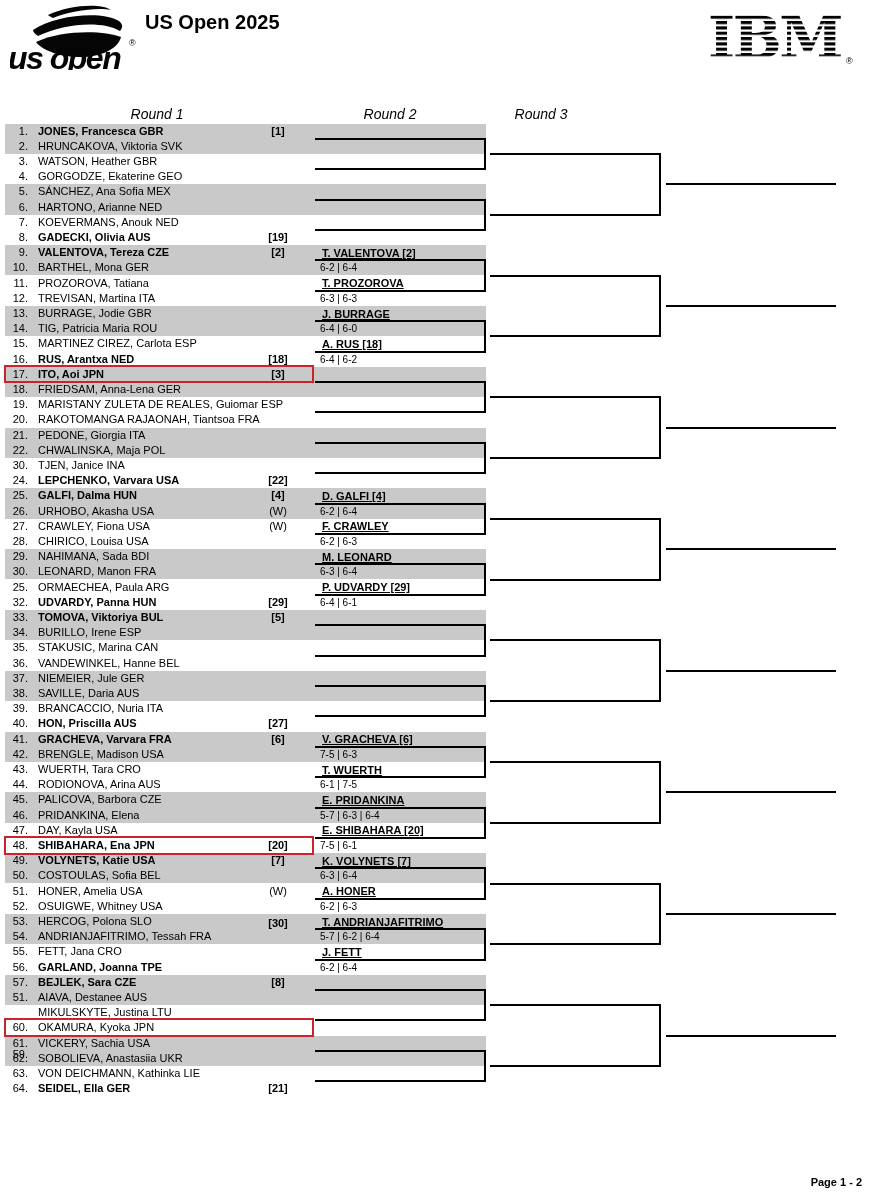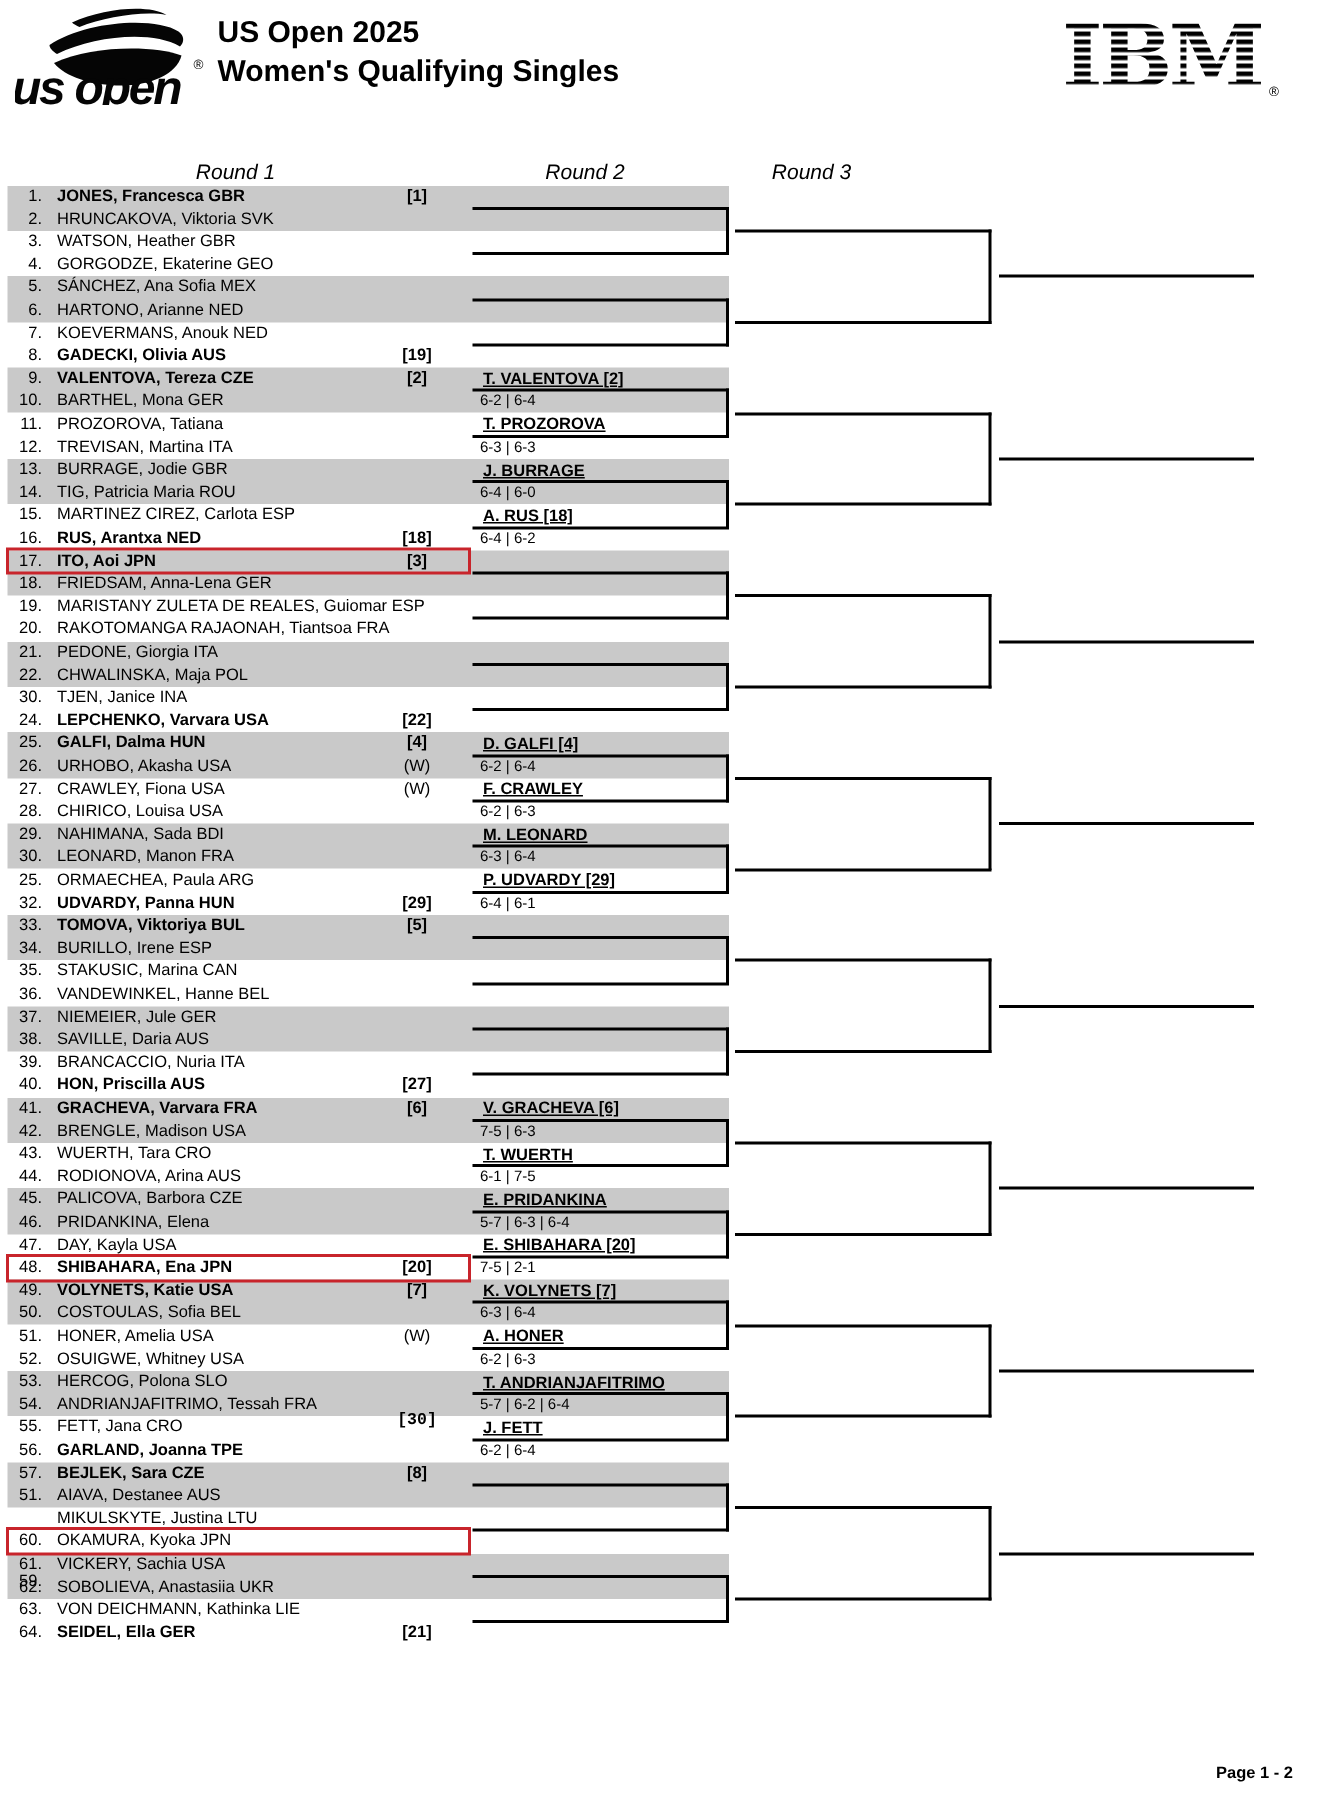--- a/index.html
+++ b/index.html
@@ -39,21 +39,20 @@
         <path d="M38 13 C60 3 90 1 101 8 C87 5 60 9 43 16 C41 15 39 14 38 13 Z"></path>
         <path d="M23 28 C47 12 93 9 109 19 C113 22 113 26 110 29 C91 18 53 22 28 34 C25 32 23 30 23 28 Z"></path>
         <path d="M26 40 C51 28 93 28 111 35 C108 47 91 55 71 55 C51 55 33 49 26 40 Z"></path>
       </g>
       <text x="-2" y="67" font-family="Liberation Sans, sans-serif" font-size="32" font-weight="bold" font-style="italic" letter-spacing="-1.5" fill="#050505">us open</text>
       <text x="119" y="44" font-size="9" fill="#050505">®</text>
     </svg>
   </div>
 
   <div class="title1">US Open 2025</div>
-  <div class="title2">Women's Qualifying Singles</div>
 
   <div class="ibm-logo">
     <svg width="150" height="60" viewBox="0 0 150 60">
       <defs>
         <pattern id="ibmstripes" x="0" y="9.7" width="200" height="5.33" patternUnits="userSpaceOnUse">
           <rect width="200" height="3.1" fill="#000"></rect>
         </pattern>
       </defs>
       <text x="0" y="52" font-family="DejaVu Serif, serif" font-size="58" font-weight="bold" letter-spacing="-2.5" fill="url(#ibmstripes)">IBM</text>
       <text x="138" y="58" font-size="9" fill="#000">®</text>
@@ -204,21 +203,21 @@
       <div class="num" style="top: 898.7px;">52.</div>
       <div class="pname" style="top: 898.7px;">OSUIGWE, Whitney USA</div>
       <div class="num" style="top: 913.9px;">53.</div>
       <div class="pname" style="top: 913.9px;">HERCOG, Polona SLO</div>
       <div class="num" style="top: 929.1px;">54.</div>
       <div class="pname" style="top: 929.1px;">ANDRIANJAFITRIMO, Tessah FRA</div>
       <div class="num" style="top: 944.3px;">55.</div>
       <div class="pname" style="top: 944.3px;">FETT, Jana CRO</div>
       <div class="num" style="top: 959.5px;">56.</div>
       <div class="pname bold" style="top: 959.5px;">GARLAND, Joanna TPE</div>
-      <div class="seed bold" style="top: 940px; font-family: Liberation Mono, monospace;">[30]</div>
+      <div class="seed bold" style="top: 916px;">[30]</div>
       <div class="num" style="top: 974.7px;">57.</div>
       <div class="pname bold" style="top: 974.7px;">BEJLEK, Sara CZE</div>
       <div class="seed bold" style="top: 974.7px;">[8]</div>
       <div class="num" style="top: 989.9px;">51.</div>
       <div class="pname" style="top: 989.9px;">AIAVA, Destanee AUS</div>
       <div class="num" style="top: 1047px;">59.</div>
       <div class="pname" style="top: 1005.1px;">MIKULSKYTE, Justina LTU</div>
       <div class="num" style="top: 1020.3px;">60.</div>
       <div class="pname" style="top: 1020.3px;">OKAMURA, Kyoka JPN</div>
       <div class="hlbox" style="top: 1018.3px; left: 4px; width: 310px; height: 18.7px;"></div>
@@ -271,21 +270,21 @@
       <div class="winner" style="top: 733.2px; left: 322px;">V. GRACHEVA [6]</div>
       <div class="score" style="top: 748.7px; left: 320px;">7-5 | 6-3</div>
       <div class="hl" style="top: 776.1px; left: 315px; width: 171px;"></div>
       <div class="winner" style="top: 763.6px; left: 322px;">T. WUERTH</div>
       <div class="score" style="top: 779.1px; left: 320px;">6-1 | 7-5</div>
       <div class="hl" style="top: 806.5px; left: 315px; width: 171px;"></div>
       <div class="winner" style="top: 794px; left: 322px;">E. PRIDANKINA</div>
       <div class="score" style="top: 809.5px; left: 320px;">5-7 | 6-3 | 6-4</div>
       <div class="hl" style="top: 836.9px; left: 315px; width: 171px;"></div>
       <div class="winner" style="top: 824.4px; left: 322px;">E. SHIBAHARA [20]</div>
-      <div class="score" style="top: 839.9px; left: 320px;">7-5 | 2-1</div>
+      <div class="score" style="top: 839.9px; left: 320px;">7-5 | 6-1</div>
       <div class="hl" style="top: 867.3px; left: 315px; width: 171px;"></div>
       <div class="winner" style="top: 854.8px; left: 322px;">K. VOLYNETS [7]</div>
       <div class="score" style="top: 870.3px; left: 320px;">6-3 | 6-4</div>
       <div class="hl" style="top: 897.7px; left: 315px; width: 171px;"></div>
       <div class="winner" style="top: 885.2px; left: 322px;">A. HONER</div>
       <div class="score" style="top: 900.7px; left: 320px;">6-2 | 6-3</div>
       <div class="hl" style="top: 928.1px; left: 315px; width: 171px;"></div>
       <div class="winner" style="top: 915.6px; left: 322px;">T. ANDRIANJAFITRIMO</div>
       <div class="score" style="top: 931.1px; left: 320px;">5-7 | 6-2 | 6-4</div>
       <div class="hl" style="top: 958.5px; left: 315px; width: 171px;"></div>

